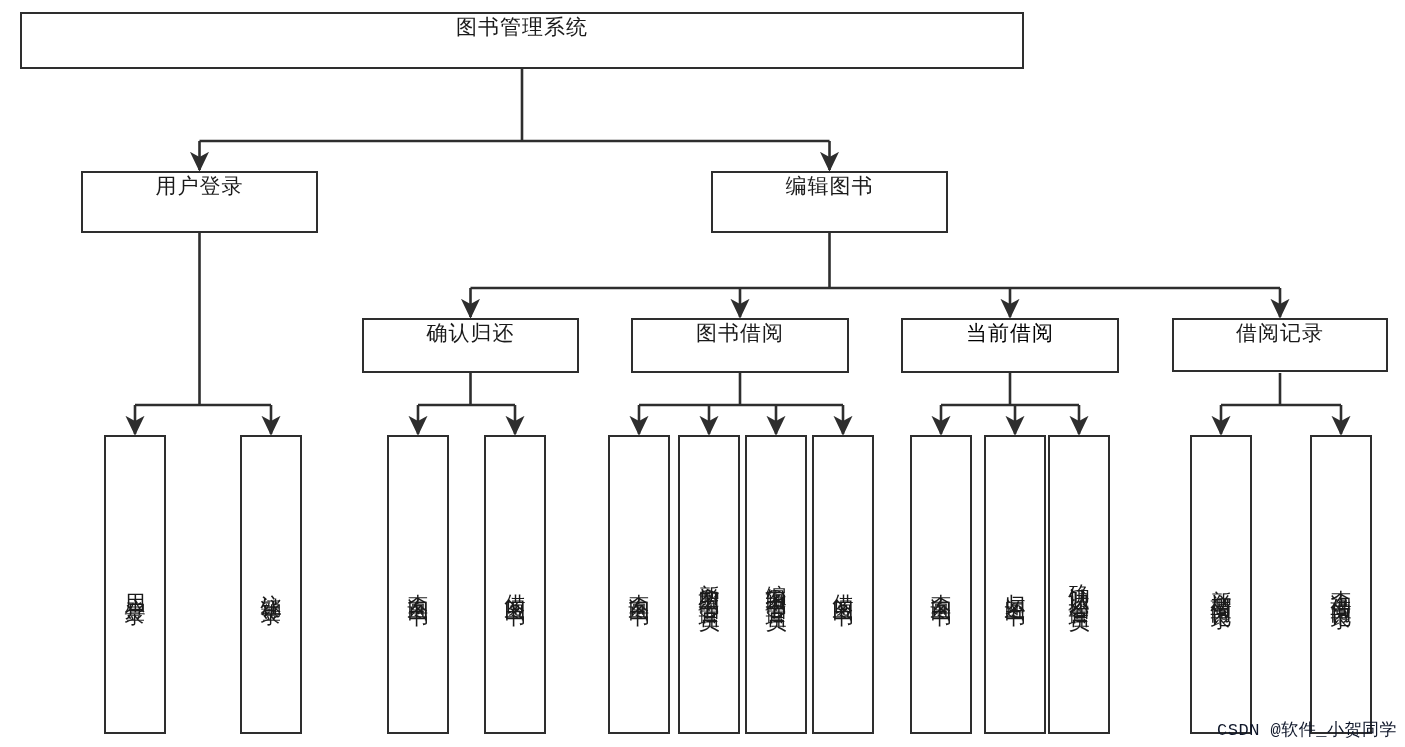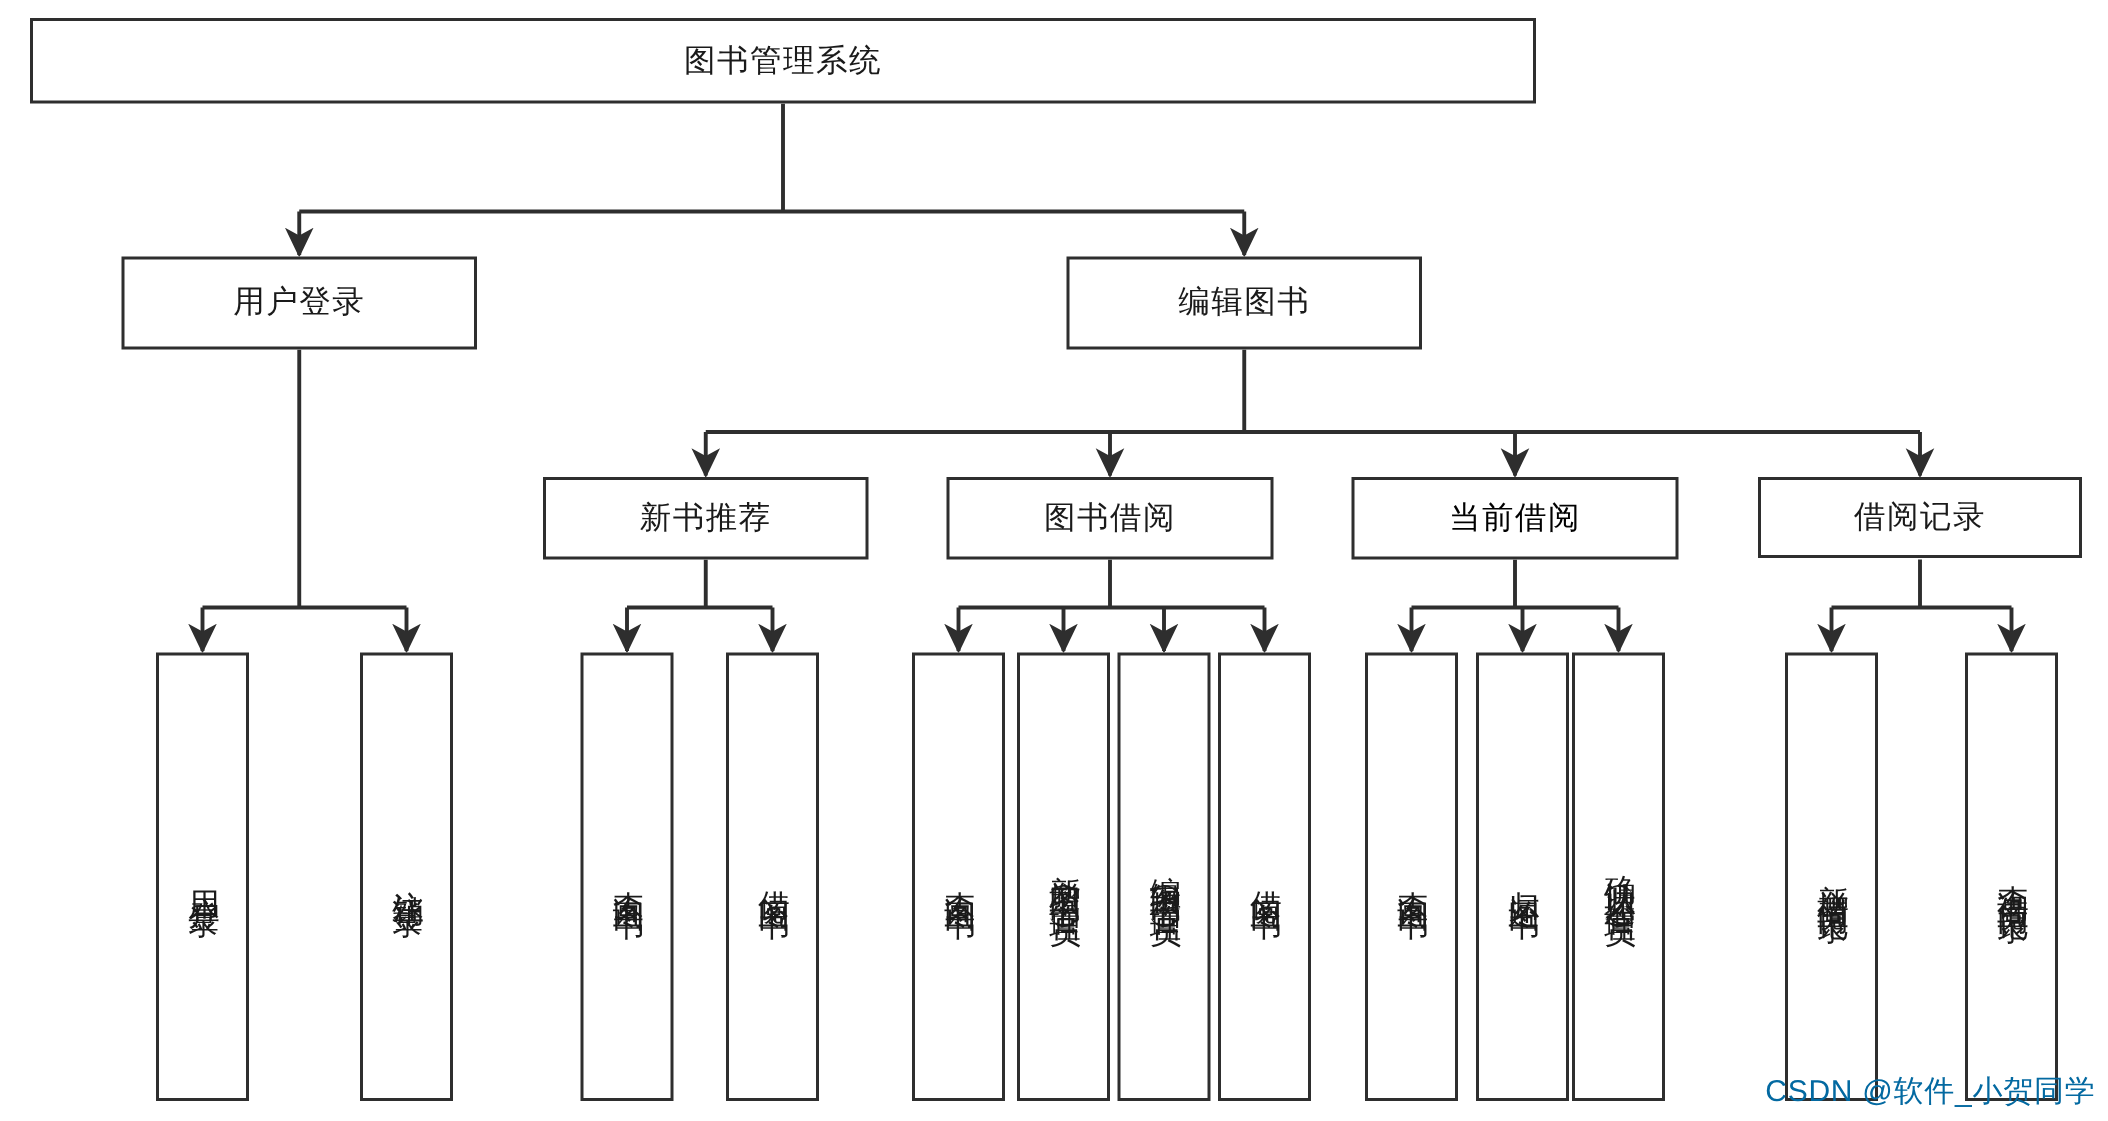--- a/index.html
+++ b/index.html
@@ -25,21 +25,20 @@
     width: 1405px;
     height: 747px;
     pointer-events: none;
   }
   .node {
     position: absolute;
     box-sizing: border-box;
     background: #ffffff;
     border: 2px solid #737373;
     display: flex;
-    align-items: center;
     justify-content: center;
     color: #1a1a1a;
     z-index: 2;
   }
   .node.h-node {
     font-size: 21px;
     letter-spacing: 1px;
     line-height: 1.2;
   }
   .node.v-node {
@@ -53,26 +52,26 @@
     white-space: nowrap;
     text-align: center;
   }
   .h-label {
     white-space: nowrap;
   }
   #watermark {
     position: absolute;
     right: 8px;
     bottom: 6px;
-    font-size: 20px;
-    color: #0369a1;
+    font-size: 17px;
+    color: #0f172a;
     letter-spacing: 0.5px;
     z-index: 3;
     white-space: nowrap;
-    font-family: Liberation Sans, sans-serif;
+    font-family: Liberation Mono, monospace;
   }
 </style>
 </head>
 <body>
 
 <div id="canvas">
   <svg id="edges" viewBox="0 0 1405 747" width="1405" height="747" xmlns="http://www.w3.org/2000/svg">
     <defs>
       <marker id="arrow" viewBox="0 0 12 12" refX="10.5" refY="6" markerWidth="8" markerHeight="8" orient="auto-start-reverse">
         <path d="M 0 0.5 L 11.5 6 L 0 11.5 L 3 6 Z" fill="#2e2e2e"></path>
@@ -118,21 +117,21 @@
       <div class="node h-node" style="left: 20px; top: 12px; width: 1004px; height: 57px; border-color: rgb(46, 46, 46); background: rgb(255, 255, 255); color: rgb(26, 26, 26);">
         <span class="h-label">图书管理系统</span>
       </div>
       <div class="node h-node" style="left: 81px; top: 171px; width: 237px; height: 62px; border-color: rgb(46, 46, 46); background: rgb(255, 255, 255); color: rgb(26, 26, 26);">
         <span class="h-label">用户登录</span>
       </div>
       <div class="node h-node" style="left: 711px; top: 171px; width: 237px; height: 62px; border-color: rgb(46, 46, 46); background: rgb(255, 255, 255); color: rgb(26, 26, 26);">
         <span class="h-label">编辑图书</span>
       </div>
       <div class="node h-node" style="left: 362px; top: 318px; width: 217px; height: 55px; border-color: rgb(46, 46, 46); background: rgb(255, 255, 255); color: rgb(26, 26, 26);">
-        <span class="h-label">新书推荐</span>
+        <span class="h-label">确认归还</span>
       </div>
       <div class="node h-node" style="left: 631px; top: 318px; width: 218px; height: 55px; border-color: rgb(46, 46, 46); background: rgb(255, 255, 255); color: rgb(26, 26, 26);">
         <span class="h-label">图书借阅</span>
       </div>
       <div class="node h-node" style="left: 901px; top: 318px; width: 218px; height: 55px; border-color: rgb(46, 46, 46); background: rgb(255, 255, 255); color: #000000;">
         <span class="h-label">当前借阅</span>
       </div>
       <div class="node h-node" style="left: 1172px; top: 318px; width: 216px; height: 54px; border-color: rgb(46, 46, 46); background: rgb(255, 255, 255); color: rgb(26, 26, 26);">
         <span class="h-label">借阅记录</span>
       </div>

